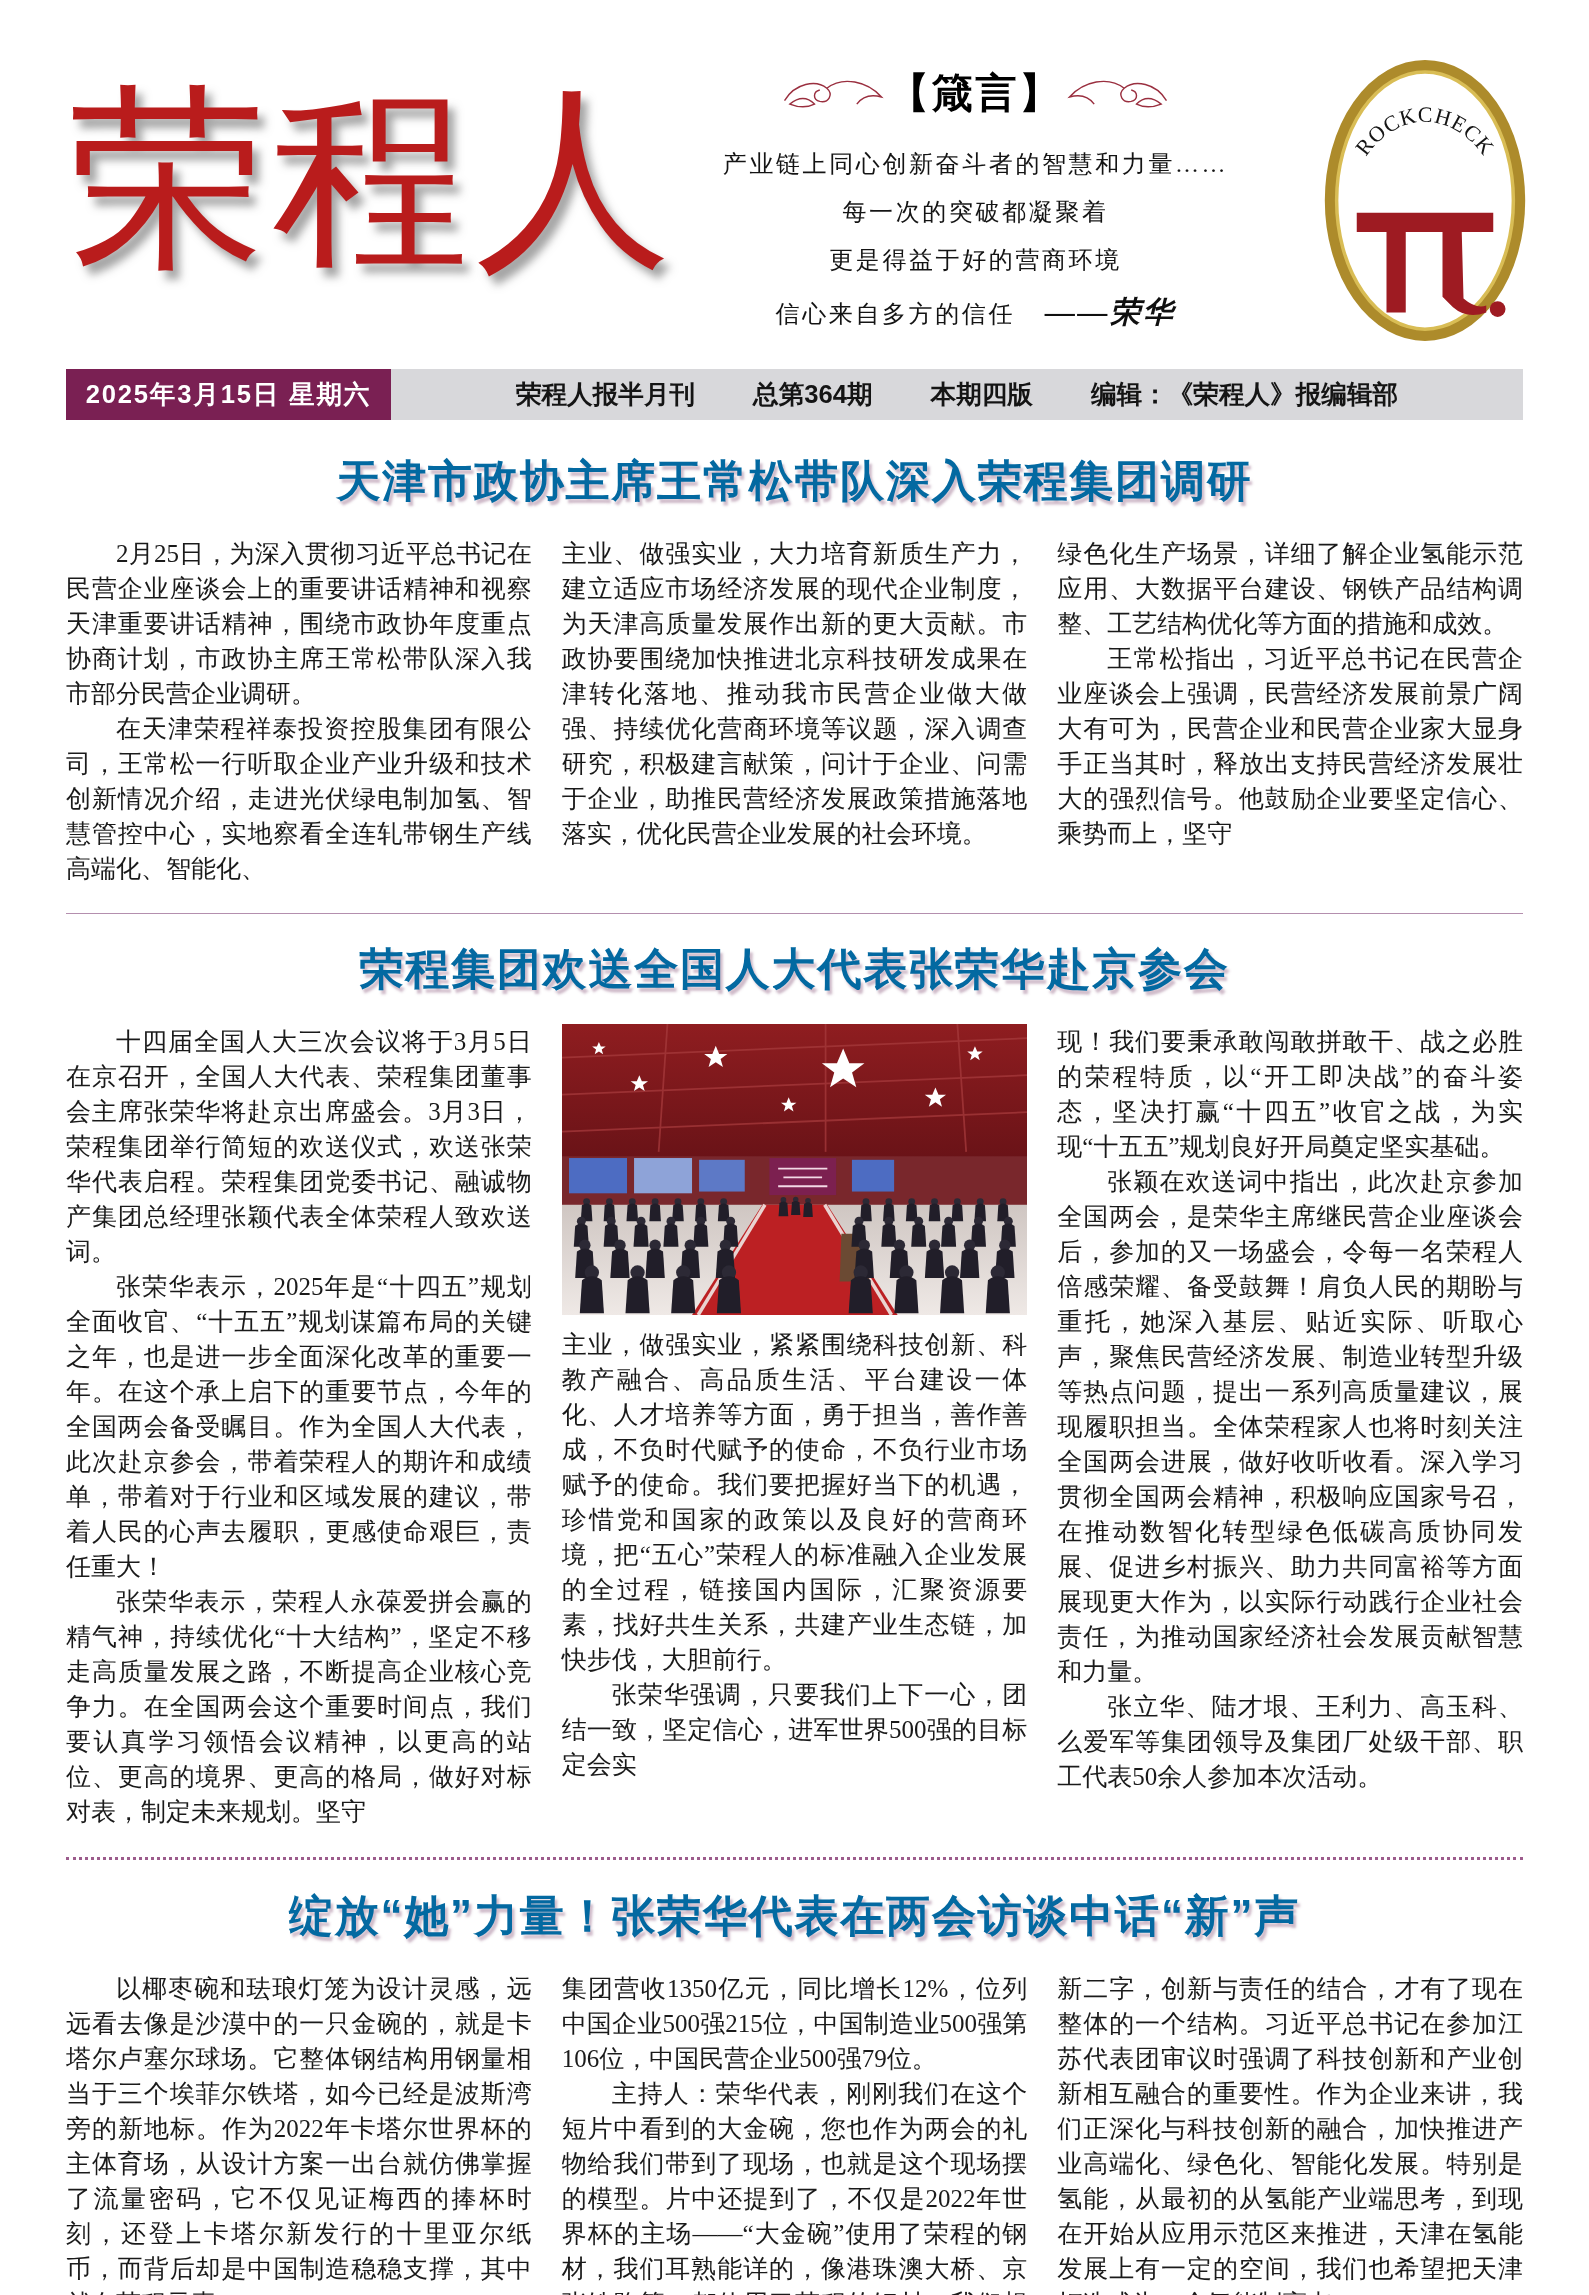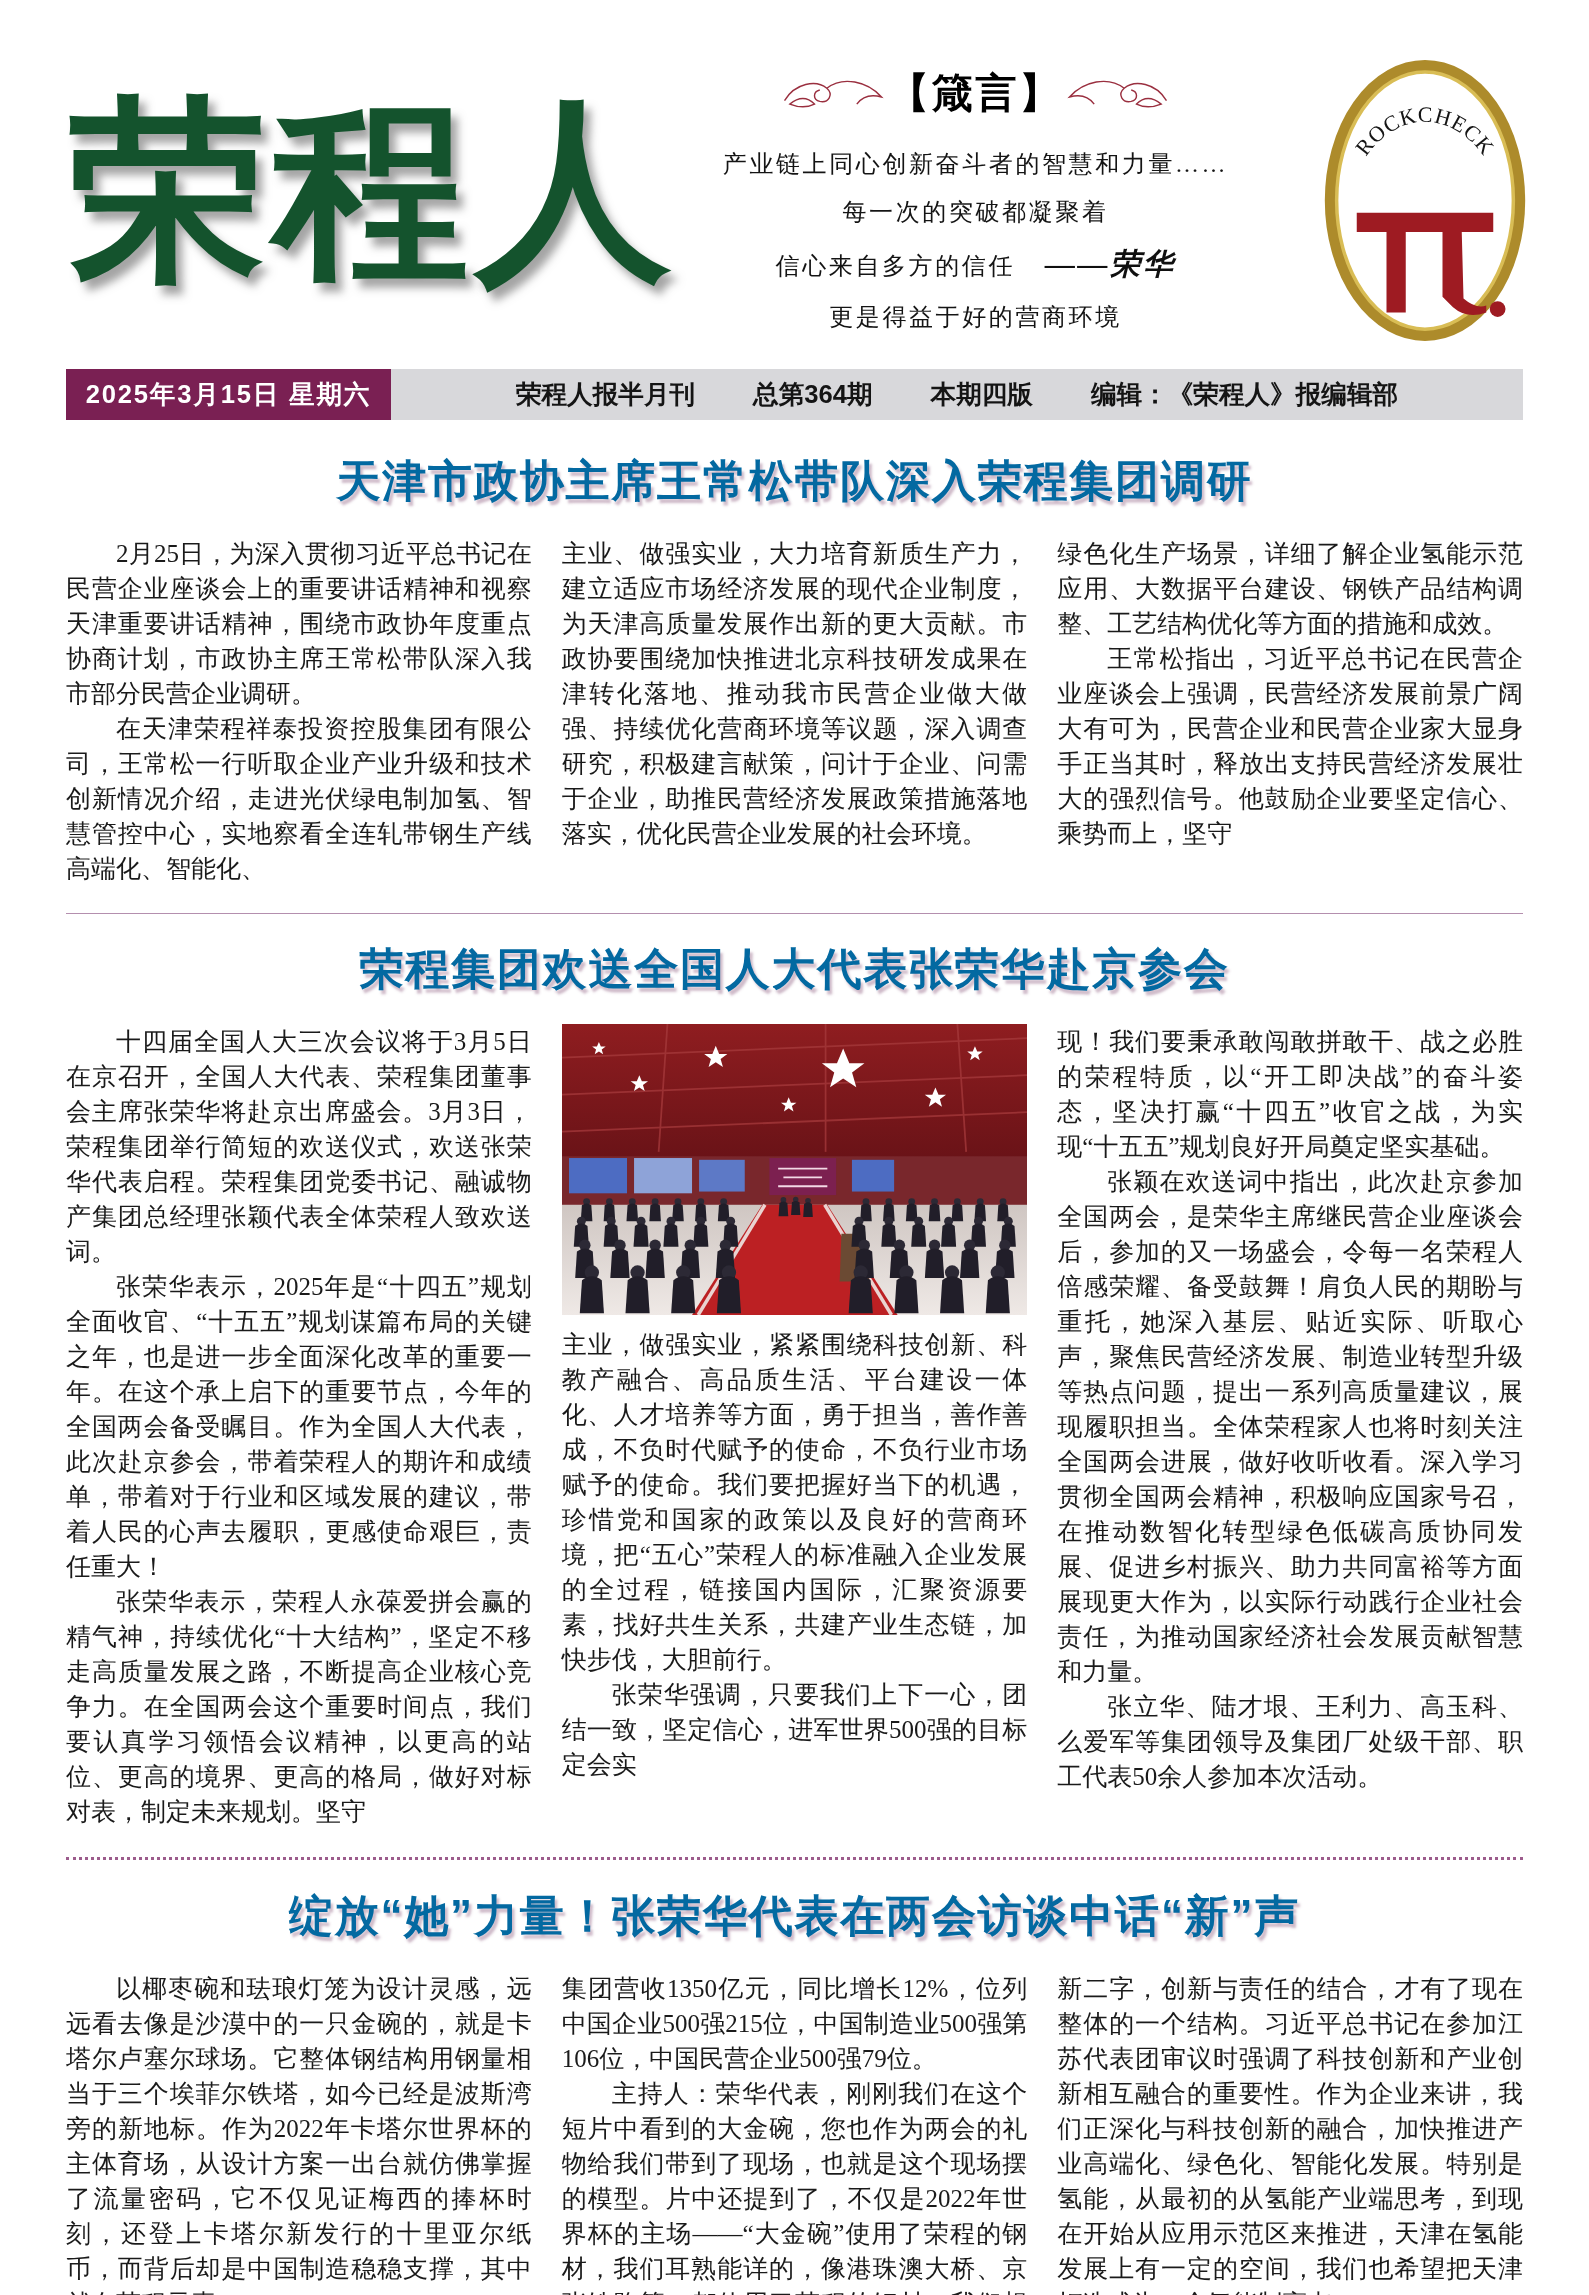--- a/index.html
+++ b/index.html
@@ -2,22 +2,22 @@
 <html style="font-size:14px"><head>
 <meta charset="utf-8">
 <style>
   html,body{margin:0;padding:0;background:#ffffff;}
   .page{position:relative;width:1589px;height:2295px;margin:0 auto;background:#fff;overflow:hidden;
         box-sizing:border-box;padding:41px 66px 0;color:#1b1b1b;
         font-family:"Liberation Serif",serif;}
 
   
   .masthead{position:relative;height:328px;}
-  .paper-title{position:absolute;left:3.5px;top:19px;width:618px;
-    font-size:196px;line-height:1.35;font-weight:700;color:#14532d;letter-spacing:7px;
+  .paper-title{position:absolute;left:3.5px;top:7px;width:618px;
+    font-size:196px;line-height:1.35;font-weight:400;color:#b91c1c;letter-spacing:7px;
     text-shadow:7px 8.8px 8px rgba(90,90,90,.55);}
   .motto{position:absolute;left:627px;top:25px;width:565px;text-align:center;}
   .motto-head{display:flex;align-items:center;justify-content:center;gap:3.5px;margin-bottom:26.5px;}
   .flourish{width:104px;height:39px;}
   .flourish.right{transform:scaleX(-1);}
   .motto-label{font-size:41px;font-weight:700;color:#000;letter-spacing:2.6px;
     font-family:"Liberation Sans",sans-serif;text-align:center;}
   .motto-line{margin:0 0 16px;font-size:24px;letter-spacing:2.6px;color:#141414;}
   .motto-line.last{display:flex;justify-content:center;align-items:baseline;gap:30px;}
   .sig{font-weight:700;font-size:30px;font-style:italic;color:#101010;}
@@ -65,25 +65,25 @@
         <svg class="flourish right" viewBox="0 0 118 44">
           <g fill="none" stroke="#9a2f3f" stroke-width="1.6">
             <path d="M4,30 C16,10 40,6 52,16 C60,23 54,33 44,31 C36,29 36,20 44,18"></path>
             <path d="M52,16 C70,2 98,8 114,26 C100,22 92,26 86,34"></path>
             <path d="M10,34 C20,26 30,26 38,34 C30,38 20,38 10,34 Z"></path>
           </g>
         </svg>
       </div>
       <p class="motto-line">产业链上同心创新奋斗者的智慧和力量……</p>
       <p class="motto-line">每一次的突破都凝聚着</p>
+      <p class="motto-line">更是得益于好的营商环境</p>
       <p class="motto-line last">
         <span>信心来自多方的信任</span>
         <span class="sig">——荣华</span>
       </p>
-      <p class="motto-line">更是得益于好的营商环境</p>
     </div>
 
     <div class="logo">
       <svg viewBox="0 0 240 336" width="210" height="297">
         <ellipse cx="120" cy="168" rx="108" ry="154" fill="#ffffff" stroke="#ad8b2b" stroke-width="13"></ellipse>
         <ellipse cx="120" cy="168" rx="101" ry="147" fill="none" stroke="#d9bd55" stroke-width="4"></ellipse>
         <path id="logoArc" d="M 30 178 A 92 126 0 0 1 210 178" fill="none"></path>
         <text font-size="25" font-family="Liberation Serif, serif" fill="#151515" letter-spacing="1">
           <textPath href="#logoArc" startOffset="50%" text-anchor="middle">ROCKCHECK</textPath>
         </text>

